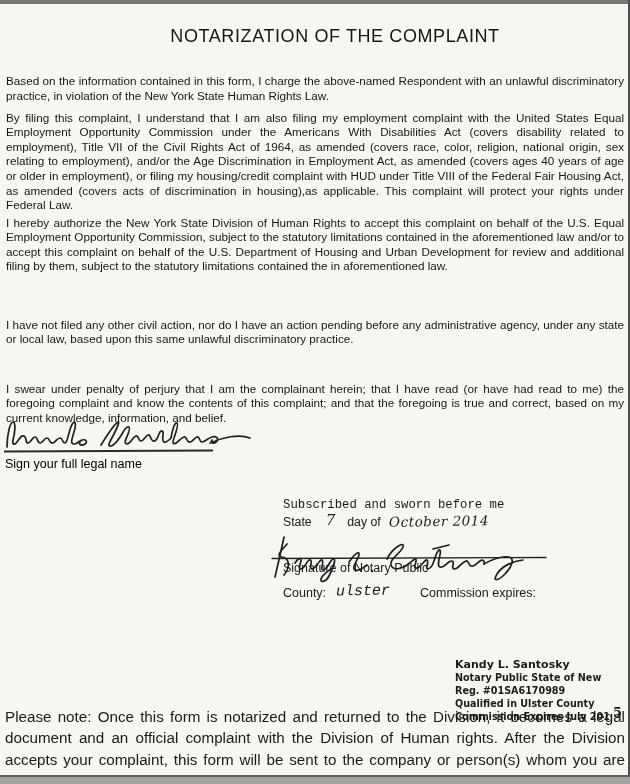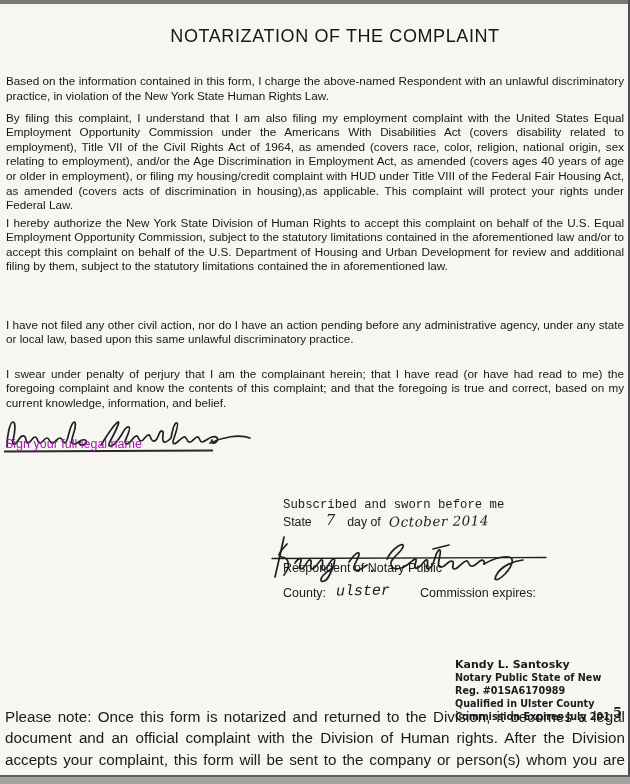--- a/index.html
+++ b/index.html
@@ -19,25 +19,25 @@
     letter-spacing:0.6px; color:#161616;margin-left:20px;
   }
   .para {
     position:absolute; left:6px; width:618px;
     font-size:11.7px; line-height:14.6px; text-align:justify; color:#171717;
   }
   .p1 { top:58px;margin-top:16px; }
   .p2 { top:99px; }
   .p3 { top:204px; }
   .p4 { top:306px; }
-  .p5 { top:355px; }
+  .p5 { top:370px; }
 
   .sig-svg { position:absolute; left:3px; top:413px; }
   .sig-underline { position:absolute; left:4px; top:450px; width:209px; height:2px; background:#2a2a2a; transform:rotate(-0.3deg); }
-  .sig-label { position:absolute; left:5px; top:437px; font-size:12.5px; color:#a21caf; }
+  .sig-label { position:absolute; left:5px; top:457px; font-size:12.5px; color:#000000; }
 
   .subscribed { position:absolute; left:283px; top:498px; font-size:12.3px;font-family:Liberation Mono, monospace; }
   .date-line { position:absolute; left:283px; top:512px; font-size:12.3px; }
   .date-line .gap1 { display:inline-block; width:14px; }
   .date-line .gap2 { display:inline-block; width:12px; }
   .date-line .gap3 { display:inline-block; width:8px; }
 
   .hand { font-family:"DejaVu Serif", serif; font-style:italic; color:#1d1d1d; }
   .hand-day { font-size:15px; position:relative; top:-1px; }
   .hand-date { font-size:13.5px; letter-spacing:0.5px; display:inline-block; transform:rotate(-1deg); }
@@ -95,21 +95,21 @@
     <line class="thin" x1="3" y1="31.5" x2="277" y2="30.5"></line>
     <path d="M6 50 C9 37 13 20 15 10"></path>
     <path d="M18 17 C11 25 7 29 13 30 C20 31 22 39 15 48"></path>
     <path d="M26 36 C29 31 33 30 32 34 C31 38 29 42 32 42 C35 42 37 36 39 34 C41 32 43 33 42 37 C41 41 42 43 45 41 C48 39 50 34 52 33 C54 32 54 36 53 40 C52 44 55 44 58 40 C61 36 63 31 65 32 C67 33 63 43 60 49 C57 55 51 56 52 52 C53 48 58 45 62 42"></path>
     <path d="M80 35 C85 27 91 23 90 28 C89 33 82 41 86 43 C90 45 95 40 98 38"></path>
     <circle cx="103" cy="44" r="1.2" fill="#1f1f1f" stroke="none"></circle>
     <path d="M118 32 C124 20 136 14 134 20 C132 26 120 32 122 38 C124 44 133 42 138 38 C141 36 144 33 146 32 C148 31 147 35 146 38 C145 41 147 42 150 40 C153 38 155 34 157 33 C159 32 159 36 158 39 C157 42 159 43 162 40 C165 37 166 28 169 24 C171 21 172 24 171 28 C170 33 168 39 171 40 C174 41 177 37 180 35 C183 33 185 34 184 38 C183 42 185 43 188 41 C191 39 194 35 197 34 C200 33 199 38 202 39 C205 40 208 36 211 34 C214 32 216 34 215 37"></path>
     <path d="M164 22 L180 18"></path>
     <path d="M215 37 C224 32 234 29 240 30 C246 31 243 40 236 47 C229 54 223 55 228 47 C233 39 244 34 254 33"></path>
   </svg>
-  <div class="notary-sig-label">Respondent of Notary Public</div>
+  <div class="notary-sig-label">Signature of Notary Public</div>
 
   <div class="county-line">
     <span>County:</span><span class="hand hand-county">ulster</span>
     <span class="commission-label">Commission expires:</span>
   </div>
 
   <div class="stamp">
     <div class="stamp-name">Kandy L. Santosky</div>
     <div class="stamp-line">Notary Public State of New</div>
     <div class="stamp-line">Reg. #01SA6170989</div>

